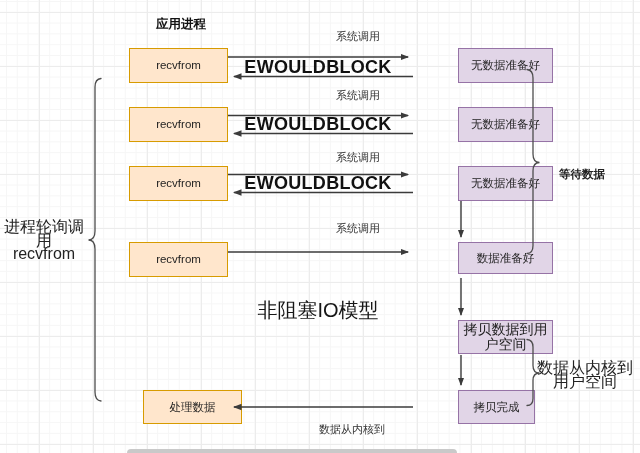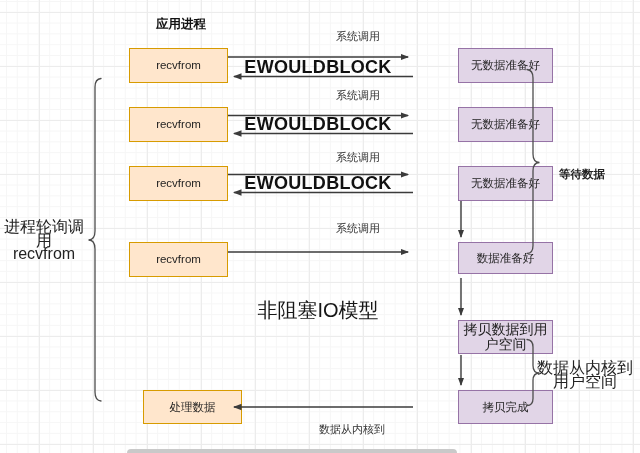--- a/index.html
+++ b/index.html
@@ -45,21 +45,21 @@
   <div class="box proc" style="left:129px;top:107px;width:99px;height:35px;">recvfrom</div>
   <div class="box proc" style="left:129px;top:166px;width:99px;height:35px;">recvfrom</div>
   <div class="box proc" style="left:129px;top:242px;width:99px;height:35px;">recvfrom</div>
   <div class="box proc" style="left:143px;top:390px;width:99px;height:34px;">处理数据</div>
 
   <div class="box kern" style="left:413px;top:48px;width:95px;height:35px;">无数据准备好</div>
   <div class="box kern" style="left:413px;top:107px;width:95px;height:35px;">无数据准备好</div>
   <div class="box kern" style="left:413px;top:166px;width:95px;height:35px;">无数据准备好</div>
   <div class="box kern" style="left:413px;top:242px;width:95px;height:32px;">数据准备好</div>
   <div class="box kern" style="left:413px;top:320px;width:95px;height:34px;font-size:14px;">拷贝数据到用户空间</div>
-  <div class="box kern" style="left:413px;top:390px;width:95px;height:34px;">拷贝完成</div>
+  <div class="box kern" style="left:413px;top:390px;width:77px;height:34px;">拷贝完成</div>
 
   <div class="lbl" style="left:260px;top:29px;width:120px;">系统调用</div>
   <div class="lbl" style="left:260px;top:88px;width:120px;">系统调用</div>
   <div class="lbl" style="left:260px;top:150px;width:120px;">系统调用</div>
   <div class="lbl" style="left:260px;top:221px;width:120px;">系统调用</div>
 
   <div class="ew" style="left:238px;top:59px;width:160px;">EWOULDBLOCK</div>
   <div class="ew" style="left:238px;top:116px;width:160px;">EWOULDBLOCK</div>
   <div class="ew" style="left:238px;top:175px;width:160px;">EWOULDBLOCK</div>
 

